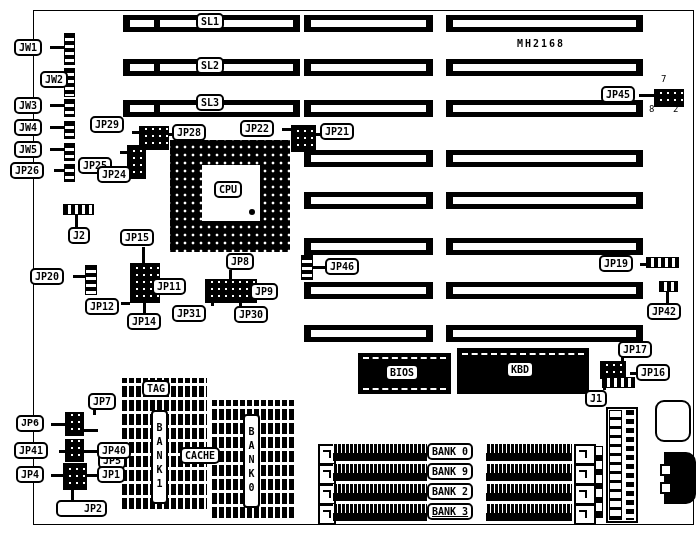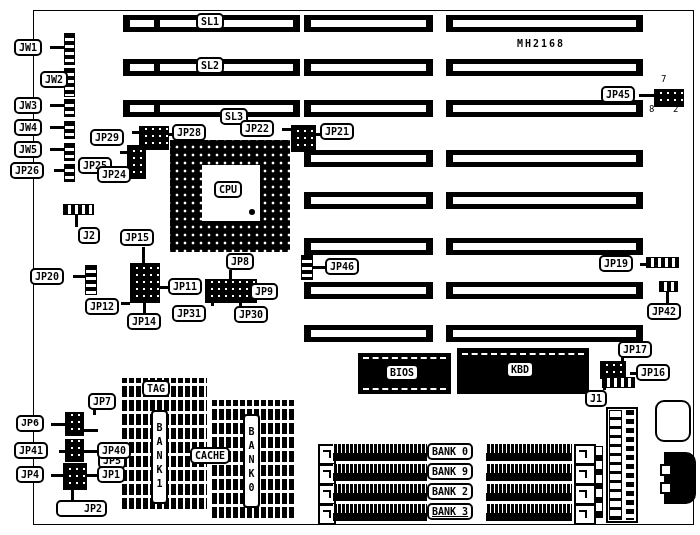--- a/index.html
+++ b/index.html
@@ -127,21 +127,21 @@
     </div>
   <div class="bar" style="left:304px;top:325px;width:129px;">
       <i class="stripe" style="left:7px;width:115px;"></i>
     </div>
   <div class="bar" style="left:446px;top:325px;width:197px;">
       <i class="stripe" style="left:7px;width:183px;"></i>
     </div>
 
   <div class="lbl" style="left:196px;top:13px;">SL1</div>
   <div class="lbl" style="left:196px;top:57px;">SL2</div>
-  <div class="lbl" style="left:196px;top:108px;margin-left:24px;">SL3</div>
+  <div class="lbl" style="left:196px;top:94px;">SL3</div>
 
   <div class="vstrip" style="left:64px;top:33px;height:30px;"></div>
   <div class="vstrip" style="left:64px;top:68px;height:27px;"></div>
   <div class="vstrip" style="left:64px;top:99px;height:16px;"></div>
   <div class="vstrip" style="left:64px;top:121px;height:16px;"></div>
   <div class="vstrip" style="left:64px;top:143px;height:16px;"></div>
   <div class="vstrip" style="left:64px;top:164px;height:16px;"></div>
   <div class="lbl" style="left:14px;top:39px;">JW1</div>
   <div class="lbl" style="left:14px;top:71px;margin-left:26px;">JW2</div>
   <div class="lbl" style="left:14px;top:97px;">JW3</div>
@@ -151,21 +151,21 @@
   <div class="ln" style="left:50px;top:46px;width:14px;height:3px;"></div>
   <div class="ln" style="left:50px;top:78px;width:14px;height:3px;"></div>
   <div class="ln" style="left:50px;top:104px;width:14px;height:3px;"></div>
   <div class="ln" style="left:50px;top:126px;width:14px;height:3px;"></div>
   <div class="ln" style="left:50px;top:148px;width:14px;height:3px;"></div>
   <div class="ln" style="left:54px;top:169px;width:10px;height:3px;"></div>
 
   <div class="pins" style="left:139px;top:126px;width:28px;height:22px;"></div>
   <div class="pins" style="left:127px;top:145px;width:17px;height:32px;"></div>
   <div class="pins" style="left:291px;top:125px;width:23px;height:25px;"></div>
-  <div class="lbl" style="left:90px;top:129px;">JP29</div>
+  <div class="lbl" style="left:90px;top:116px;">JP29</div>
   <div class="lbl" style="left:172px;top:124px;">JP28</div>
   <div class="lbl" style="left:78px;top:157px;">JP25</div>
   <div class="lbl" style="left:97px;top:166px;">JP24</div>
   <div class="lbl" style="left:240px;top:120px;">JP22</div>
   <div class="lbl" style="left:320px;top:123px;">JP21</div>
   <div class="ln" style="left:132px;top:131px;width:8px;height:3px;"></div>
   <div class="ln" style="left:166px;top:133px;width:7px;height:3px;"></div>
   <div class="ln" style="left:120px;top:151px;width:8px;height:3px;"></div>
   <div class="ln" style="left:138px;top:160px;width:3px;height:7px;"></div>
   <div class="ln" style="left:282px;top:128px;width:10px;height:3px;"></div>
@@ -179,30 +179,30 @@
   <div class="lbl" style="left:214px;top:181px;">CPU</div>
 
   <div class="pins" style="left:654px;top:89px;width:28px;height:16px;"></div>
   <div class="lbl" style="left:601px;top:86px;">JP45</div>
   <div class="ln" style="left:639px;top:94px;width:15px;height:3px;"></div>
   <div class="pin-num" style="left:661px;top:74px;">7</div>
   <div class="pin-num" style="left:649px;top:104px;">8</div>
   <div class="pin-num" style="left:673px;top:104px;">2</div>
 
   <div class="hstrip" style="left:63px;top:204px;width:29px;"></div>
-  <div class="lbl" style="left:78px;top:227px;">J2</div>
+  <div class="lbl" style="left:68px;top:227px;">J2</div>
   <div class="ln" style="left:75px;top:213px;width:3px;height:14px;"></div>
   <div class="vstrip" style="left:85px;top:265px;height:28px;width:10px;"></div>
   <div class="lbl" style="left:30px;top:268px;">JP20</div>
   <div class="ln" style="left:73px;top:275px;width:12px;height:3px;"></div>
 
   <div class="pins" style="left:130px;top:263px;width:28px;height:38px;"></div>
   <div class="lbl" style="left:120px;top:229px;">JP15</div>
   <div class="ln" style="left:142px;top:247px;width:3px;height:16px;"></div>
-  <div class="lbl" style="left:168px;top:278px;">JP11</div>
+  <div class="lbl" style="left:152px;top:278px;">JP11</div>
   <div class="ln" style="left:158px;top:286px;width:10px;height:3px;"></div>
   <div class="lbl" style="left:85px;top:298px;">JP12</div>
   <div class="ln" style="left:121px;top:302px;width:9px;height:3px;"></div>
   <div class="lbl" style="left:127px;top:313px;">JP14</div>
   <div class="ln" style="left:143px;top:301px;width:3px;height:12px;"></div>
 
   <div class="pins" style="left:205px;top:279px;width:50px;height:22px;"></div>
   <div class="lbl" style="left:226px;top:253px;">JP8</div>
   <div class="ln" style="left:229px;top:270px;width:3px;height:9px;"></div>
   <div class="lbl" style="left:250px;top:283px;">JP9</div>
@@ -249,21 +249,21 @@
   <div class="din">
     <i style="top:12px;"></i>
     <i style="top:30px;"></i>
   </div>
 
   <div class="cache-field" style="left:120px;top:378px;width:87px;height:134px;"></div>
   <div class="cache-field" style="left:210px;top:400px;width:86px;height:121px;"></div>
   <div class="lbl" style="left:142px;top:380px;">TAG</div>
   <div class="vlbl" style="left:151px;top:410px;height:84px;">BANK1</div>
   <div class="vlbl" style="left:243px;top:414px;height:84px;">BANK0</div>
-  <div class="lbl" style="left:190px;top:447px;">CACHE</div>
+  <div class="lbl" style="left:180px;top:447px;">CACHE</div>
 
   <div class="pins" style="left:65px;top:412px;width:17px;height:22px;"></div>
   <div class="pins" style="left:65px;top:439px;width:17px;height:21px;"></div>
   <div class="pins" style="left:63px;top:463px;width:22px;height:25px;"></div>
   <div class="lbl" style="left:16px;top:415px;font-family:Liberation Mono, monospace;">JP6</div>
   <div class="lbl" style="left:88px;top:393px;">JP7</div>
   <div class="lbl" style="left:98px;top:421px;margin-top:31px;">JP5</div>
   <div class="lbl" style="left:14px;top:442px;">JP41</div>
   <div class="lbl" style="left:97px;top:442px;">JP40</div>
   <div class="lbl" style="left:16px;top:466px;">JP4</div>

